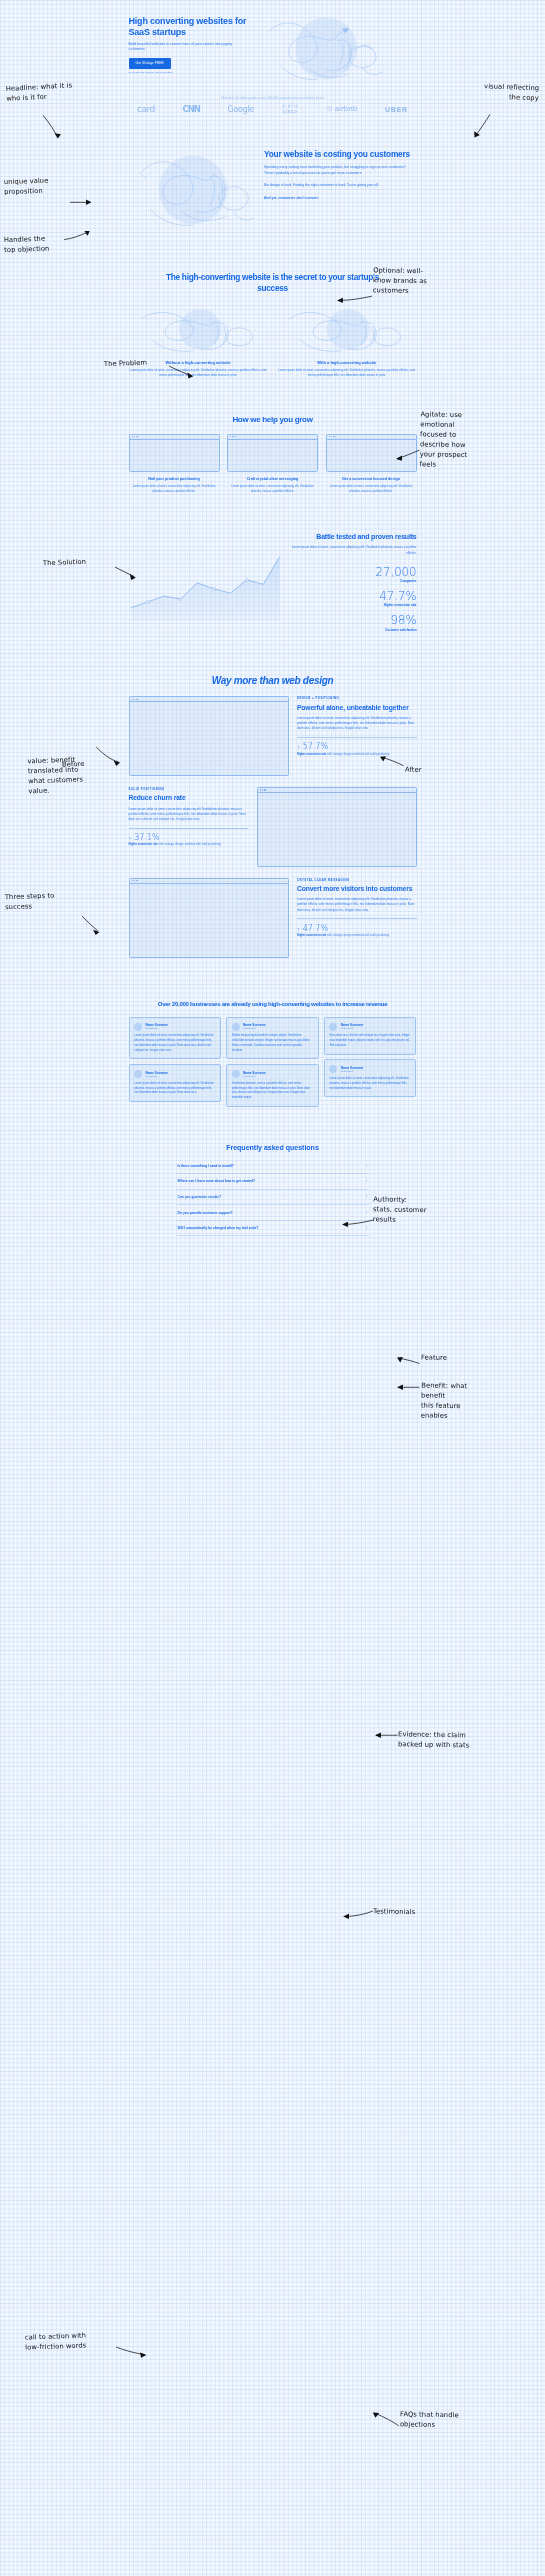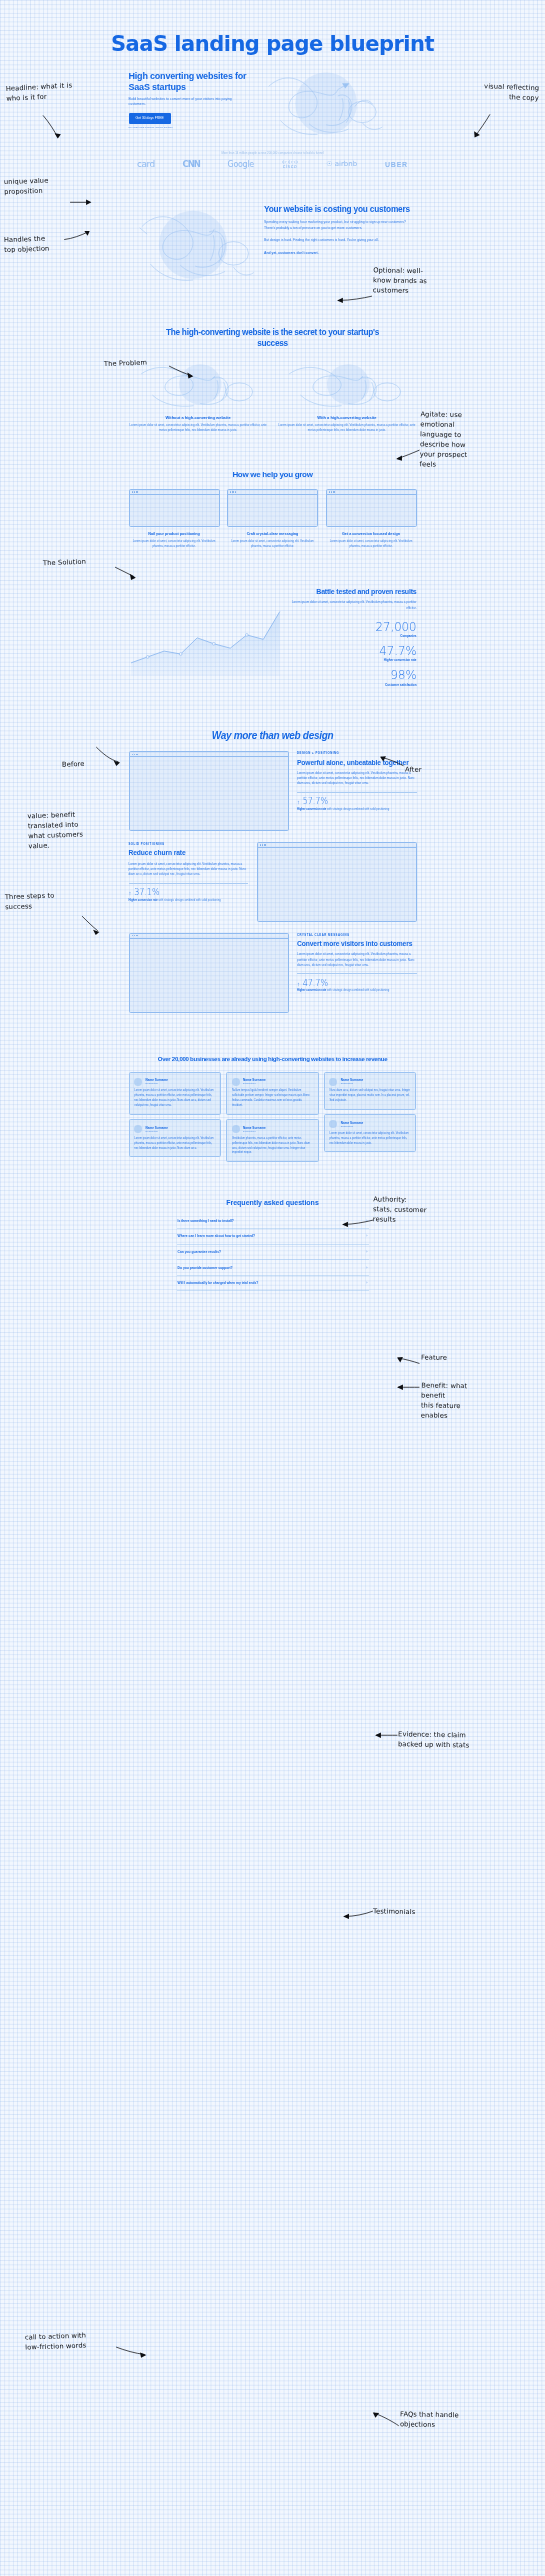--- a/index.html
+++ b/index.html
@@ -173,23 +173,20 @@
   }
   .faq-item .chev { font-size: 3.7px; color: #4b8ae8; font-weight: normal; }
 </style>
 </head>
 <body>
 
 <div id="grid-bg"></div>
 
 <div class="wrap">
 
-  <div style="padding-top:33px;">
-    <h1 class="page-title">SaaS landing page blueprint</h1>
-  </div>
 
   <div class="hand" style="left:6.4px; top:82px; width:72px; transform:rotate(-3deg);">
     <span style="white-space:pre-line">Headline: what it is
 who is it for</span>
   </div>
   <svg class="ann" style="left:42px; top:114px;" width="21" height="28" viewBox="0 0 40 52">
     <path d="M2,2 C14,16 24,32 30,44"></path>
       <polygon points="30,46 24,36 36,38"></polygon>
   </svg>
 
@@ -285,21 +282,21 @@
     <span>The Problem</span>
   </div>
   <svg class="ann" style="left:168px; top:365px;" width="28" height="14" viewBox="0 0 52 26">
     <path d="M2,2 C18,10 32,16 44,20"></path>
       <polygon points="47,21 36,14 38,25"></polygon>
   </svg>
 
   <div class="hand" style="left:420px; top:410px; width:80px; transform:rotate(1deg);">
     <span style="white-space:pre-line">Agitate: use
 emotional
-language to
+focused to
 describe how
 your prospect
 feels</span>
   </div>
   <svg class="ann" style="left:395px; top:449px;" width="25.6" height="11.7" viewBox="0 0 48 22">
     <path d="M46,2 C32,8 18,14 4,18"></path>
       <polygon points="2,19 13,12 13,22"></polygon>
   </svg>
 
   <section style="padding-top:31px;">

